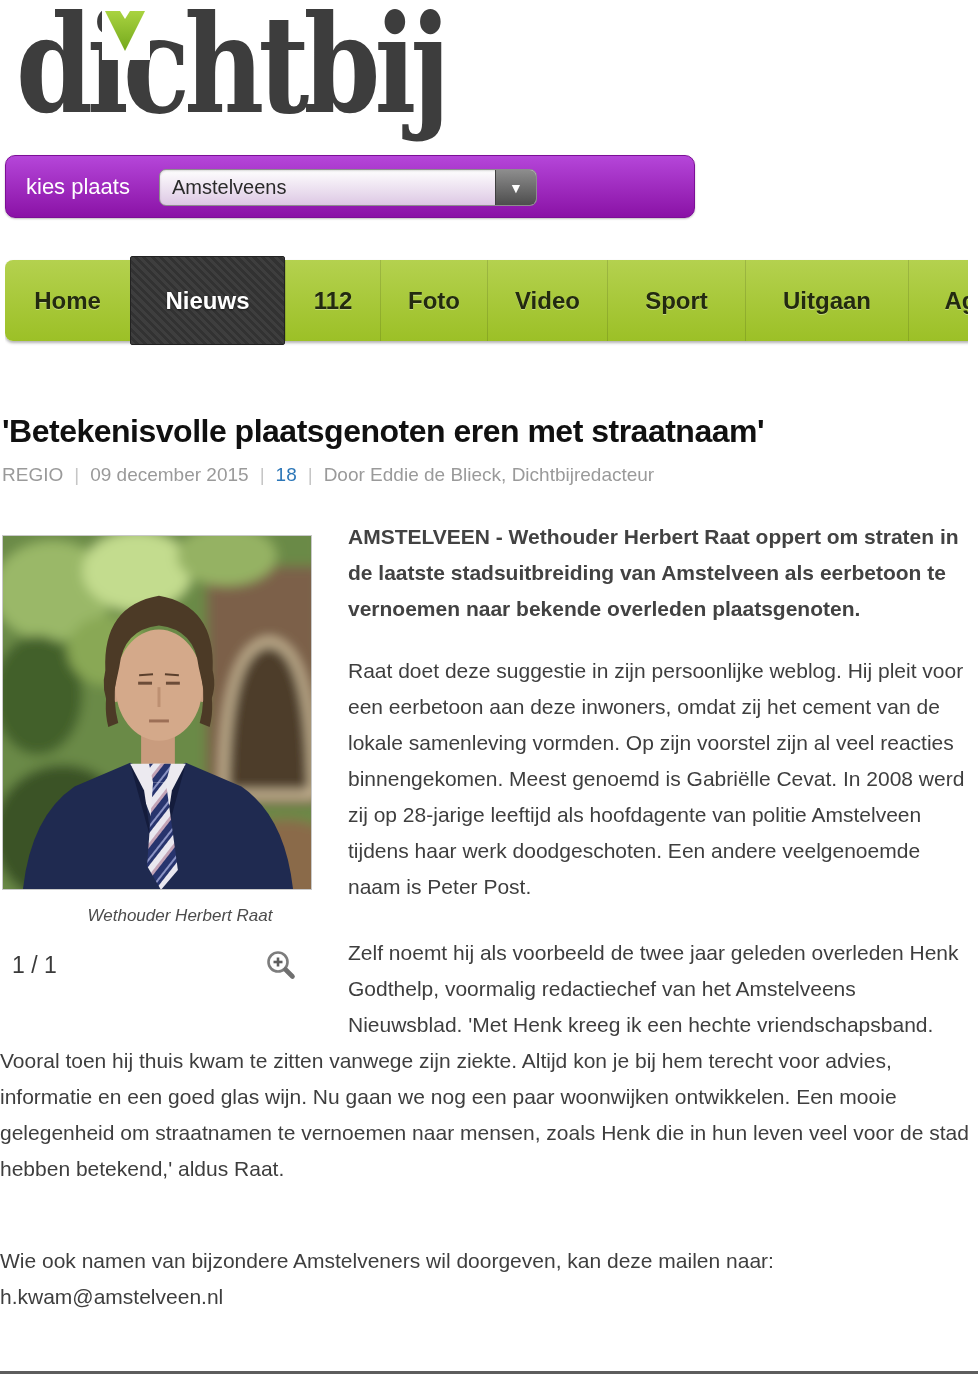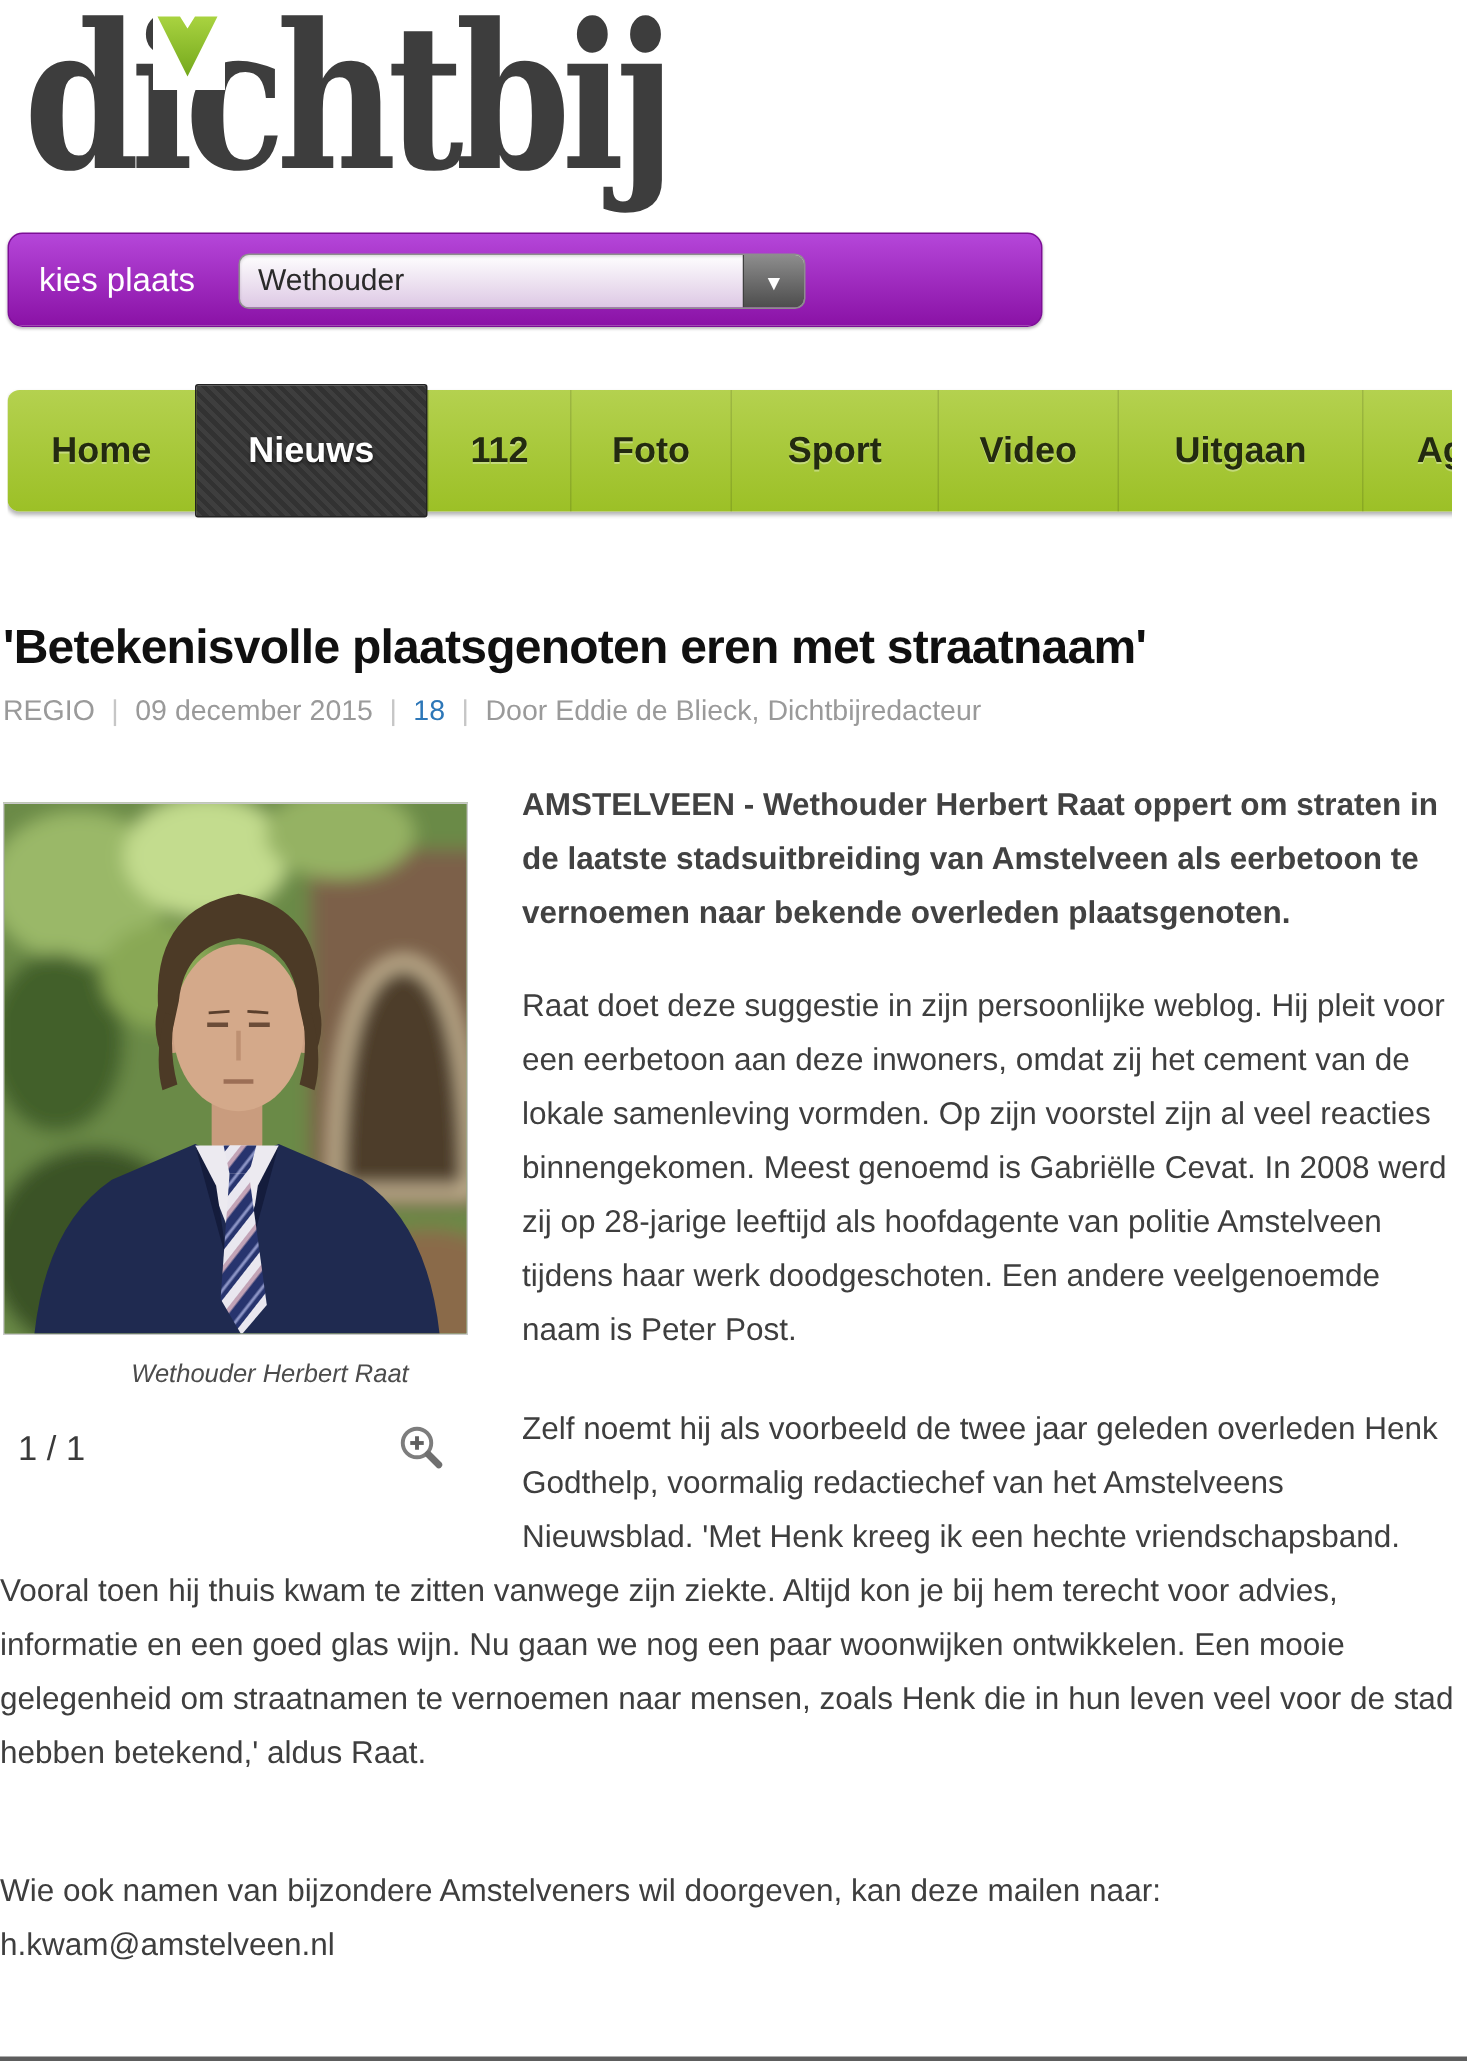--- a/index.html
+++ b/index.html
@@ -89,35 +89,35 @@
             <stop offset="1" stop-color="#74a81c"></stop>
         </linearGradient>
       </defs>
       <path d="M1,2 L16,2 L21,10 L26,2 L41,2 L21,42 Z" fill="url(#chev)"></path>
     </svg>
   </a>
 
   <div class="place-bar">
     <span class="place-label">kies plaats</span>
     <div class="place-select">
-      <span class="place-value">Wethouder</span>
+      <span class="place-value">Amstelveens</span>
       <div class="select-arrow-btn">
         <span>▼</span>
       </div>
     </div>
   </div>
 
   <div class="nav-clip">
     <div class="nav-bar">
       <div class="nav-item" style="width:125px">Home</div>
       <div class="nav-item active" style="width:155px">Nieuws</div>
       <div class="nav-item" style="width:95px">112</div>
       <div class="nav-item" style="width:107px">Foto</div>
+      <div class="nav-item" style="width:120px">Video</div>
       <div class="nav-item" style="width:138px">Sport</div>
-      <div class="nav-item" style="width:120px">Video</div>
       <div class="nav-item" style="width:163px">Uitgaan</div>
       <div class="nav-item" style="width:160px">Agenda</div>
     </div>
   </div>
 
   <h1 class="headline">'Betekenisvolle plaatsgenoten eren met straatnaam'</h1>
   <div class="meta">
     <span>REGIO</span><span class="sep">|</span><span>09 december 2015</span><span class="sep">|</span><a class="comments">18</a><span class="sep">|</span><span>Door Eddie de Blieck, Dichtbijredacteur</span>
   </div>
 

